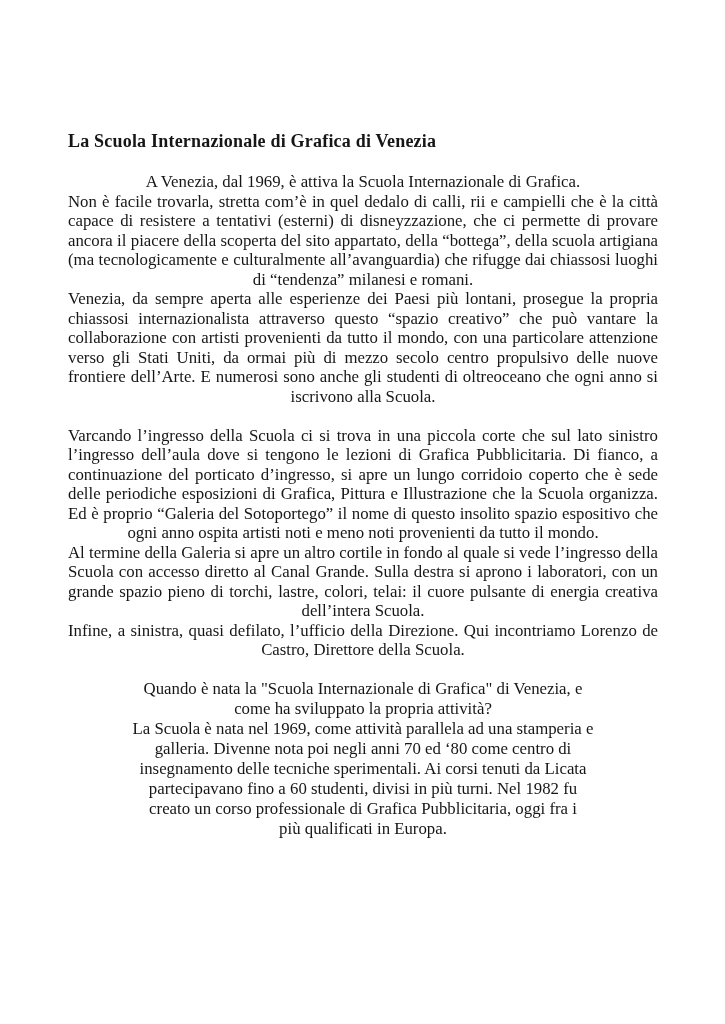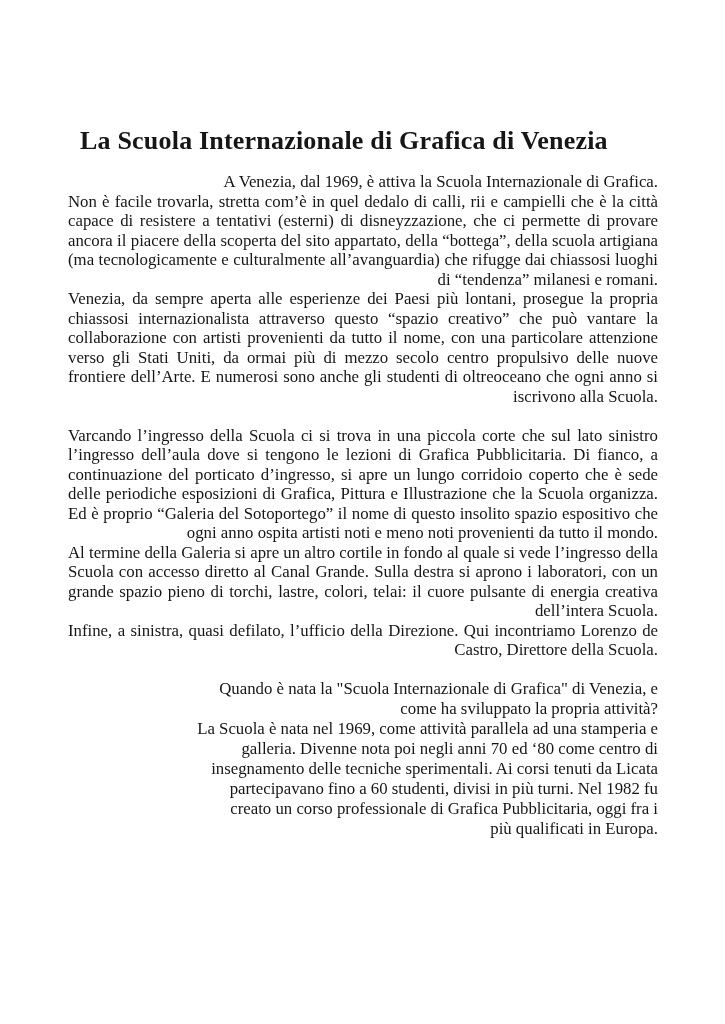--- a/index.html
+++ b/index.html
@@ -12,39 +12,39 @@
     width: 725px;
     height: 1024px;
     background: #ffffff;
     box-sizing: border-box;
     padding: 128px 67px 0 68px;
     font-family: "Liberation Serif", "DejaVu Serif", serif;
     color: #161616;
     overflow: hidden;
   }
   .doc-title {
-    font-size: 26px;
+    font-size: 18px;
     line-height: 26px;
     font-weight: bold;
-    margin: 0 0 18px 12px;
+    margin: 0 0 18px 0;
     letter-spacing: 0.2px;
   }
   .block { margin: 0; }
   .block.body {
     font-size: 16.8px;
     line-height: 19.5px;
   }
   .block.qa {
     font-size: 16.8px;
     line-height: 20px;
   }
   .block.qa.italic {
   }
   .line {
-    text-align: right;
+    text-align: center;
     white-space: normal;
   }
   .line.j {
     text-align: justify;
     text-align-last: justify;
   }
   .spacer { width: 100%; }
 </style>
 </head>
 <body>
@@ -54,21 +54,21 @@
   <div>
       <div class="block body">
         <div class="line">A Venezia, dal 1969, è attiva la Scuola Internazionale di Grafica.</div>
         <div class="line j">Non è facile trovarla, stretta com’è in quel dedalo di calli, rii e campielli che è la città</div>
         <div class="line j">capace di resistere a tentativi (esterni) di disneyzzazione, che ci permette di provare</div>
         <div class="line j">ancora il piacere della scoperta del sito appartato, della “bottega”, della scuola artigiana</div>
         <div class="line j">(ma tecnologicamente e culturalmente all’avanguardia) che rifugge dai chiassosi  luoghi</div>
         <div class="line">di “tendenza” milanesi e romani.</div>
         <div class="line j">Venezia, da sempre aperta alle esperienze dei Paesi più lontani, prosegue la propria</div>
         <div class="line j">chiassosi internazionalista attraverso questo “spazio creativo” che può vantare la</div>
-        <div class="line j">collaborazione con artisti provenienti da tutto il nome, con una particolare attenzione</div>
+        <div class="line j">collaborazione con artisti provenienti da tutto il mondo, con una particolare attenzione</div>
         <div class="line j">verso gli Stati Uniti, da ormai più di mezzo secolo centro propulsivo delle nuove</div>
         <div class="line j">frontiere dell’Arte. E numerosi sono anche gli studenti di oltreoceano che ogni anno si</div>
         <div class="line">iscrivono alla Scuola.</div>
       </div>
       <div class="spacer" style="height: 19.5px;"></div>
       <div class="block body">
         <div class="line j">Varcando l’ingresso della Scuola ci si trova in una piccola corte che sul lato sinistro</div>
         <div class="line j">l’ingresso dell’aula dove si tengono le lezioni di Grafica Pubblicitaria. Di fianco, a</div>
         <div class="line j">continuazione del porticato d’ingresso, si apre un lungo corridoio coperto che è sede</div>
         <div class="line j">delle periodiche esposizioni di Grafica, Pittura e Illustrazione che la Scuola organizza.</div>

